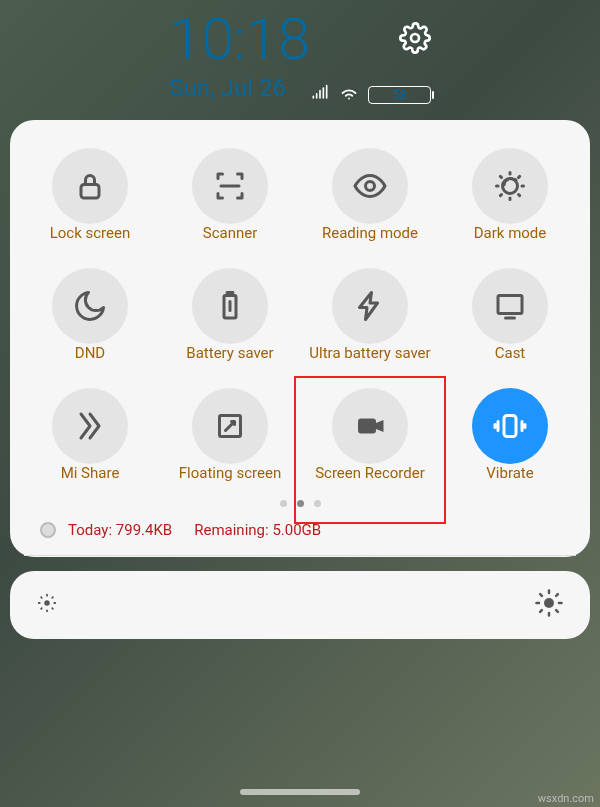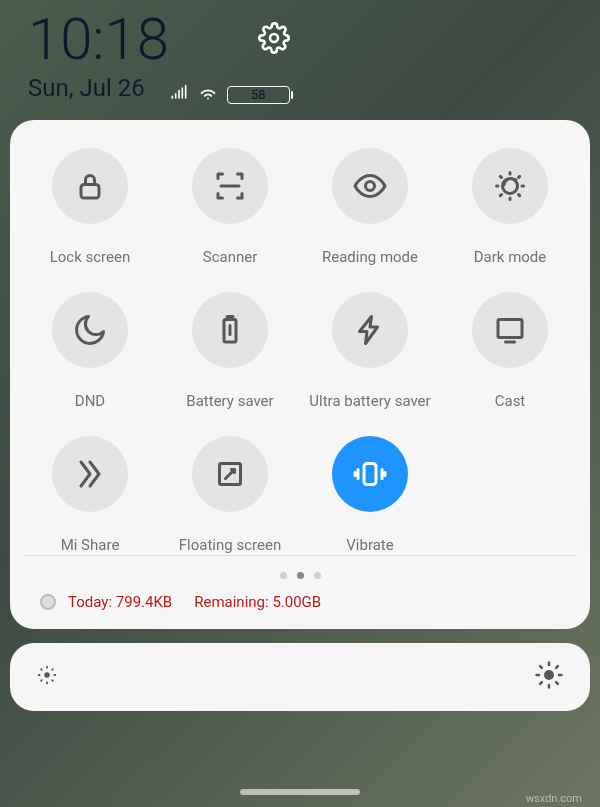--- a/index.html
+++ b/index.html
@@ -1,41 +1,41 @@
 <!DOCTYPE html>
 <html><head>
 <meta charset="utf-8">
 <style>
 * { margin: 0; padding: 0; box-sizing: border-box; font-family: -apple-system, BlinkMacSystemFont, "Segoe UI", Roboto, sans-serif; }
 body { width: 600px; height: 807px; background: linear-gradient(135deg, #4a5d4e 0%, #3d4a42 40%, #6b7560 100%); position: relative; overflow: hidden; }
-.status-bar { padding: 10px 28px 0 28px; color: #0f172a; display: flex; justify-content: flex-start; align-items: flex-start; }
+.status-bar { padding: 10px 28px 0 28px; color: #0369a1; display: flex; justify-content: center; align-items: flex-start; }
 .clock-block { display: flex; flex-direction: column; }
 .clock { font-size: 58px; font-weight: 300; line-height: 1; }
 .date { font-size: 24px; margin-top: 6px; opacity: .95; }
 .top-right { display: flex; flex-direction: column; align-items: flex-end; gap: 24px; margin-top: 12px; }
 .status-icons { display: flex; align-items: center; gap: 8px; }
 .batt { border: 1.6px solid #fff; border-radius: 4px; padding: 0 23px; font-size: 13px; line-height: 16px; position: relative; }
 .batt::after { content: ""; position: absolute; right: -4px; top: 4px; width: 2px; height: 8px; background: #fff; border-radius: 1px; }
 .panel { margin: 12px 10px 0 10px; background: #f6f6f6; border-radius: 24px; padding: 28px 10px 18px 10px; }
 .grid { display: grid; grid-template-columns: repeat(4, 1fr); row-gap: 26px; justify-items: center; }
 .tile { display: flex; flex-direction: column; align-items: center; width: 140px; text-align: center; cursor: pointer; }
 .iconcircle { width: 76px; height: 76px; border-radius: 50%; background: #e4e4e4; display: flex; align-items: center; justify-content: center; }
 .iconcircle.active { background: #1e94ff; }
 .iconcircle svg { width: 36px; height: 36px; }
-.tilelabel { font-size: 15px; color: #737373; margin-top: 24px; white-space: nowrap; overflow: hidden; text-overflow: clip; max-width: 128px; }
+.tilelabel { font-size: 15px; color: #a16207; margin-top: 0; white-space: nowrap; overflow: hidden; text-overflow: clip; max-width: 128px; }
 .highlight { border: 2.5px solid #e22; position: absolute; width: 152px; height: 148px; pointer-events: none; }
 .dots { display: flex; justify-content: center; gap: 10px; margin-top: 18px; }
 .dot { width: 7px; height: 7px; border-radius: 50%; background: #cfcfcf; }
 .dot.active { background: #888; }
 .usage { display: flex; align-items: center; gap: 12px; margin: 14px 20px 0 20px; font-size: 15px; color: #b91c1c; }
 .usage .ring { width: 16px; height: 16px; border-radius: 50%; border: 2px solid #bbb; background: #ddd; }
 .slider { margin: 14px 10px 0 10px; background: #f6f6f6; border-radius: 24px; height: 68px; display: flex; align-items: center; justify-content: space-between; padding: 0 26px; }
 .handle { position: absolute; bottom: 12px; left: 50%; transform: translateX(-50%); width: 120px; height: 6px; border-radius: 4px; background: rgba(255,255,255,.6); }
 .sepline { position: absolute; top: 555px; left: 24px; right: 24px; height: 1px; background: #ddd; }
-.watermark { position: absolute; bottom: 2px; right: 18px; font-size: 11px; color: #bbb; }
+.watermark { position: absolute; bottom: 2px; right: 6px; font-size: 11px; color: #bbb; }
 svg { stroke: #575757; stroke-width: 2; fill: none; stroke-linecap: round; stroke-linejoin: round; }
 .active svg { stroke: #fff; }
 </style>
 </head>
 <body>
 
 <div class="status-bar">
   <div class="clock-block">
     <div class="clock">10:18</div>
     <div class="date">Sun, Jul 26</div>
@@ -142,20 +142,30 @@
       <div class="tile" style="position: relative;">
         <div class="iconcircle">
           <svg viewBox="0 0 24 24">
             <rect x="5" y="5" width="14" height="14" rx="1"></rect>
             <path d="M9 15l6-6M13 9h2v2"></path>
           </svg>
         </div>
         <div class="tilelabel">Floating screen</div>
       </div>
       <div class="tile" style="position: relative;">
+        <div class="iconcircle">
+          <svg viewBox="0 0 24 24">
+            <rect x="4" y="7" width="12" height="10" rx="2" fill="#575757" stroke="none"></rect>
+            <path d="M16 10l5-2v8l-5-2z" fill="#575757" stroke="none"></path>
+          </svg>
+        </div>
+        <div class="tilelabel">Screen Recorder</div>
+        <div class="highlight" style="top: -12px; left: -6px;"></div>
+      </div>
+      <div class="tile" style="position: relative;">
         <div class="iconcircle active">
           <svg viewBox="0 0 24 24">
             <rect x="8" y="5" width="8" height="14" rx="2"></rect>
             <path d="M4 9v6M2 11v2M20 9v6M22 11v2"></path>
           </svg>
         </div>
         <div class="tilelabel">Vibrate</div>
       </div>
     </div>
   <div class="dots" id="dots">

